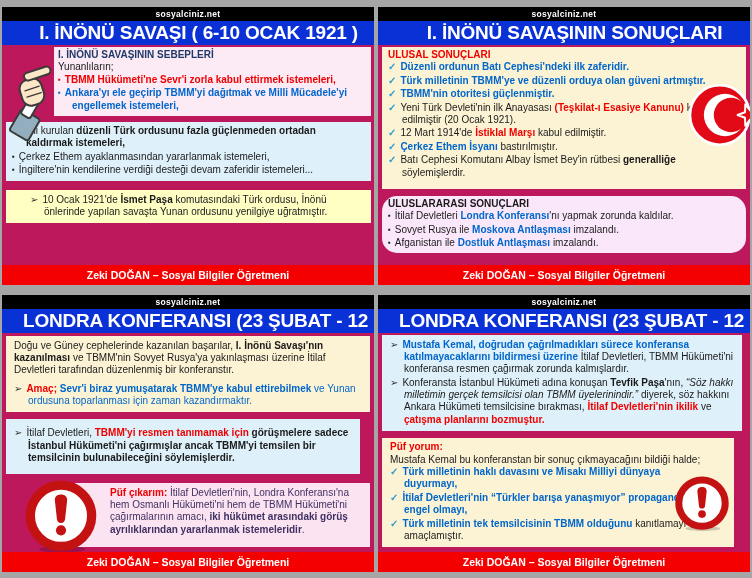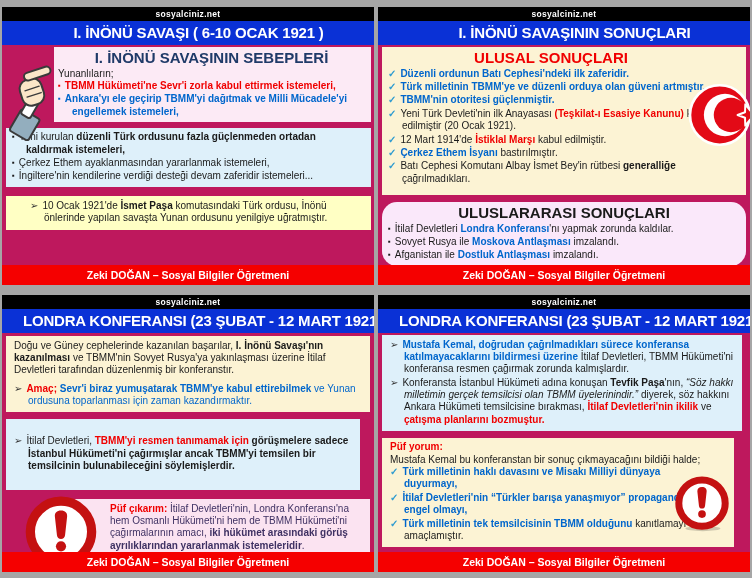--- a/index.html
+++ b/index.html
@@ -6,57 +6,57 @@
   .page{
     width:752px;height:578px;background:#A6A6A6;box-sizing:border-box;
     padding:7px 2px 6px 2px;display:grid;
     grid-template-columns:1fr 1fr;grid-template-rows:1fr 1fr;
     column-gap:4px;row-gap:10px;
     font-family:"Liberation Sans",sans-serif;
     outline:1px solid #8E8E8E;
   }
   .slide{background:#be185d;display:flex;flex-direction:column;position:relative;overflow:hidden;}
   .bar-site{flex:0 0 14px;height:14px;background:#000;color:#fff;font-size:8.5px;font-weight:bold;text-align:center;line-height:14px;letter-spacing:.3px;}
-  .bar-title{flex:0 0 24px;height:24px;background:#0A31D6;color:#fff;font-weight:bold;font-size:15px;text-align:center;line-height:24px;letter-spacing:-0.2px;white-space:nowrap;padding-left:21px;}
+  .bar-title{flex:0 0 24px;height:24px;background:#0A31D6;color:#fff;font-weight:bold;font-size:19px;text-align:center;line-height:24px;letter-spacing:-0.2px;white-space:nowrap;padding-left:21px;}
   .content{flex:1;position:relative;font-size:10px;line-height:1.24;color:#1a1a1a;overflow:hidden;}
   .bar-footer{flex:0 0 20px;height:20px;background:#F50000;color:#fff;font-weight:bold;font-size:10.5px;text-align:center;line-height:20px;}
 
   .bx-pink{background:#FCEAF5;}
   .bx-blue{background:#DEF0FA;}
   .bx-yellow{background:#FFFFC4;}
   .bx-cream{background:#FCF3D4;}
   .bx-lav{background:#FAE8FA;border-radius:15px;}
   .bx-pink3{background:#FBE3F1;}
 
   .b{font-weight:bold}
   .r{color:#F00000}
   .bl{color:#0066CC}
   .nv{color:#1F3A68}
   .pu{color:#3F3163}
   .it{font-style:italic}
-  .ctr{text-align:center;font-weight:bold;font-size:15px;padding-left:0;text-indent:0;}
+  .ctr{text-align:left;font-weight:bold;font-size:10px;padding-left:0;text-indent:0;}
   .li{padding-left:14px;text-indent:-14px;margin-bottom:1px;}
   .g{margin-right:4px;}
   .check{color:#2E9BD0;font-weight:bold;}
   .sq{font-size:8px;vertical-align:1px;}
   .arr{color:#333;}
   .p{margin:0;}
 
   
   .s1-pink{margin:2px 3px 0 52px;padding:2px 6px 3px 4px;}
   .s1-hand{position:absolute;left:1px;top:12px;width:58px;height:84px;z-index:3;}
   .s1-blue{margin:6px 3px 0 4px;padding:3px 6px;}
   .s1-yellow{margin:9px 3px 0 4px;padding:4px 24px;}
   
   .s2-cream{margin:2px 4px 0 4px;padding:2px 32px 9px 6px;}
   .s2-flag{position:absolute;top:36px;right:-12px;width:74px;height:68px;z-index:3;}
   .s2-lav{margin:7px 4px 0 4px;padding:2px 6px 3px 6px;}
   
   .s3-cream{margin:3px 4px 0 4px;padding:4px 8px;}
-  .s3-blue{margin:7px 14px 0 4px;padding:16px 8px;}
+  .s3-blue{margin:7px 14px 0 4px;padding:8px 8px;}
   .s3-puf{position:relative;margin:9px 4px 0 58px;padding:4px 8px 4px 50px;min-height:64px;box-sizing:border-box;}
   .s3-warn{position:absolute;left:-36px;top:-3px;width:74px;height:74px;}
   
   .s4-blue{margin:2px 8px 0 4px;padding:4px 8px;}
   .s4-yellow{margin:7px 16px 0 4px;padding:3px 19px 4px 8px;position:relative;}
   .s4-warn{position:absolute;right:4px;top:38px;width:56px;height:56px;z-index:3;}
   .mt6{margin-top:6px;}
 </style>
 </head>
 <body>
@@ -112,21 +112,21 @@
       </svg>
 
       <div class="bx-cream s2-cream">
         <div class="ctr r">ULUSAL SONUÇLARI</div>
         <div class="li"><span class="g check">✓</span><span class="b bl">Düzenli ordunun Batı Cephesi'ndeki ilk zaferidir.</span></div>
         <div class="li"><span class="g check">✓</span><span class="b bl">Türk milletinin TBMM'ye ve düzenli orduya olan güveni artmıştır.</span></div>
         <div class="li"><span class="g check">✓</span><span class="b bl">TBMM'nin otoritesi güçlenmiştir.</span></div>
         <div class="li"><span class="g check">✓</span><span>Yeni Türk Devleti'nin ilk Anayasası </span><span class="b r">(Teşkilat-ı Esasiye Kanunu)</span><span> kabul edilmiştir (20 Ocak 1921).</span></div>
         <div class="li"><span class="g check">✓</span><span>12 Mart 1914'de </span><span class="b r">İstiklal Marşı</span><span> kabul edilmiştir.</span></div>
         <div class="li"><span class="g check">✓</span><span class="b bl">Çerkez Ethem İsyanı</span><span> bastırılmıştır.</span></div>
-        <div class="li"><span class="g check">✓</span><span>Batı Cephesi Komutanı Albay İsmet Bey'in rütbesi </span><span class="b">generalliğe</span><span> çağrılmadıkları.</span></div>
+        <div class="li"><span class="g check">✓</span><span>Batı Cephesi Komutanı Albay İsmet Bey'in rütbesi </span><span class="b">generalliğe</span><span> söylemişlerdir.</span></div>
       </div>
 
       <div class="bx-lav s2-lav">
         <div class="ctr">ULUSLARARASI SONUÇLARI</div>
         <div class="li"><span class="g sq">▪</span><span>İtilaf Devletleri </span><span class="b bl">Londra Konferansı</span><span>'nı yapmak zorunda kaldılar.</span></div>
         <div class="li"><span class="g sq">▪</span><span>Sovyet Rusya ile </span><span class="b bl">Moskova Antlaşması</span><span> imzalandı.</span></div>
         <div class="li"><span class="g sq">▪</span><span>Afganistan ile </span><span class="b bl">Dostluk Antlaşması</span><span> imzalandı.</span></div>
       </div>
 
     </div>

